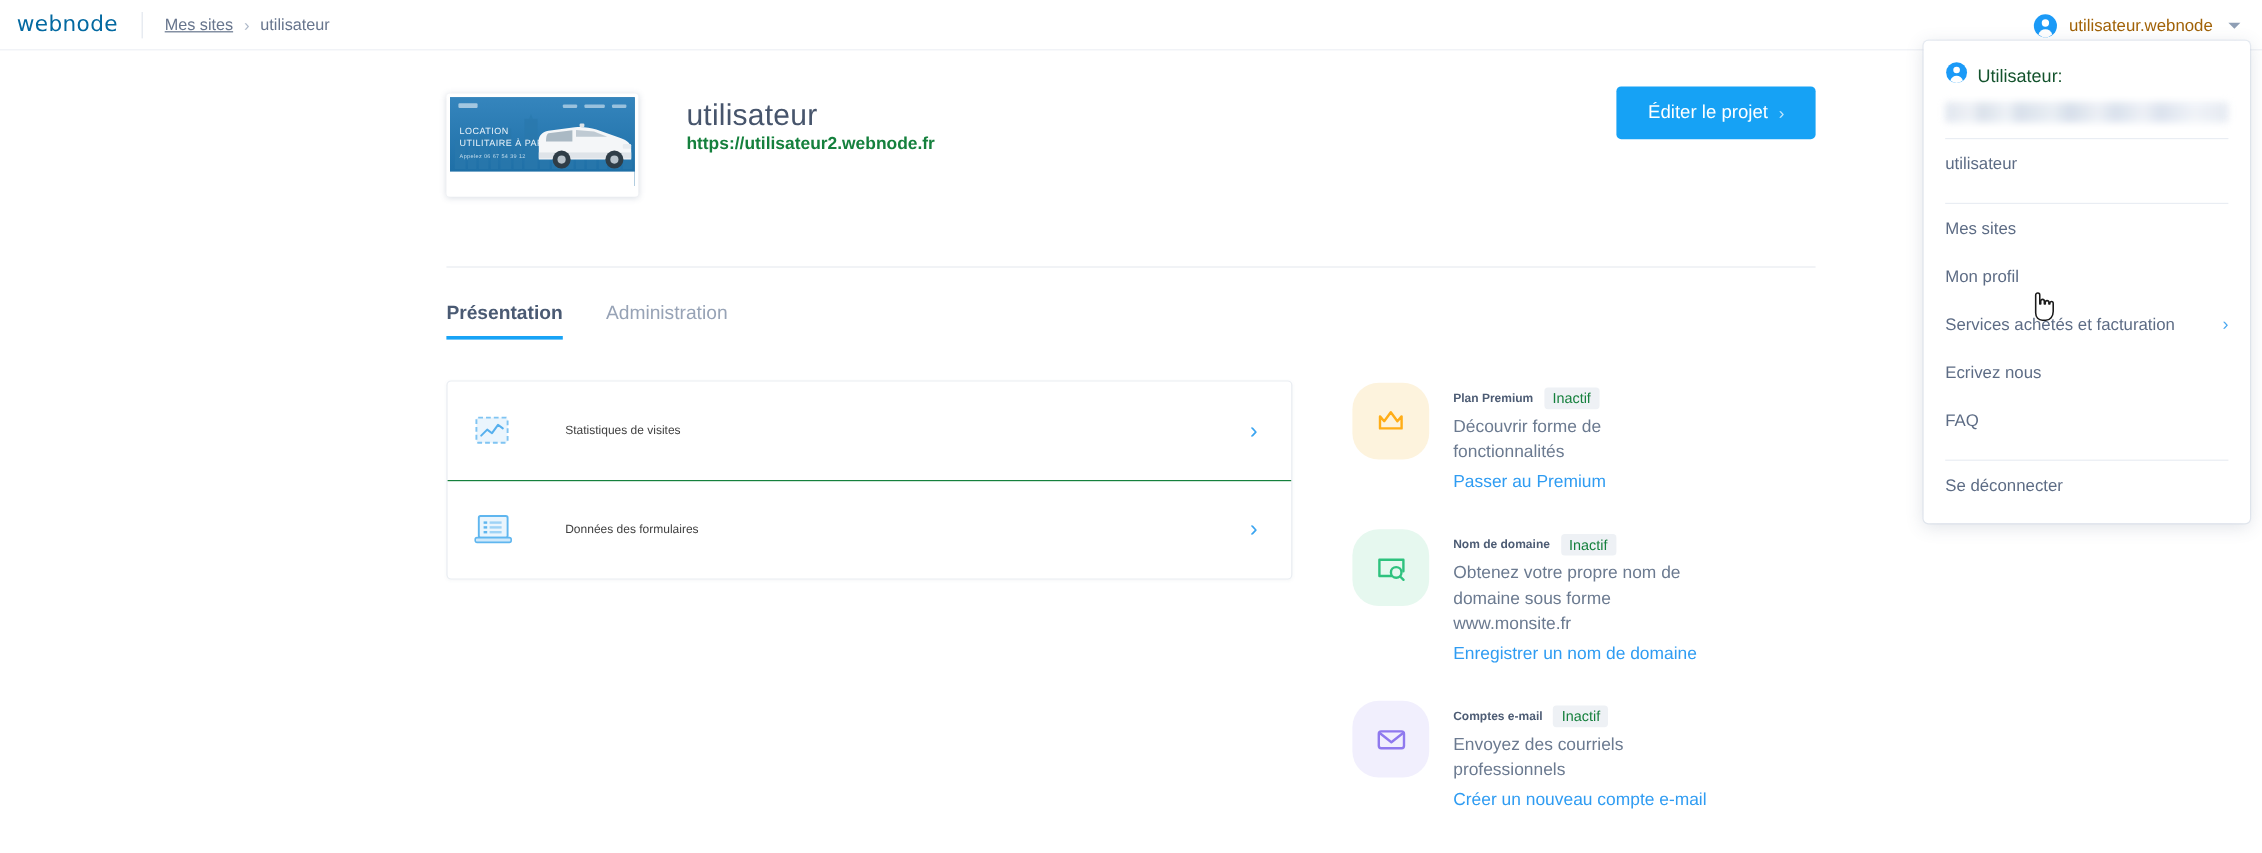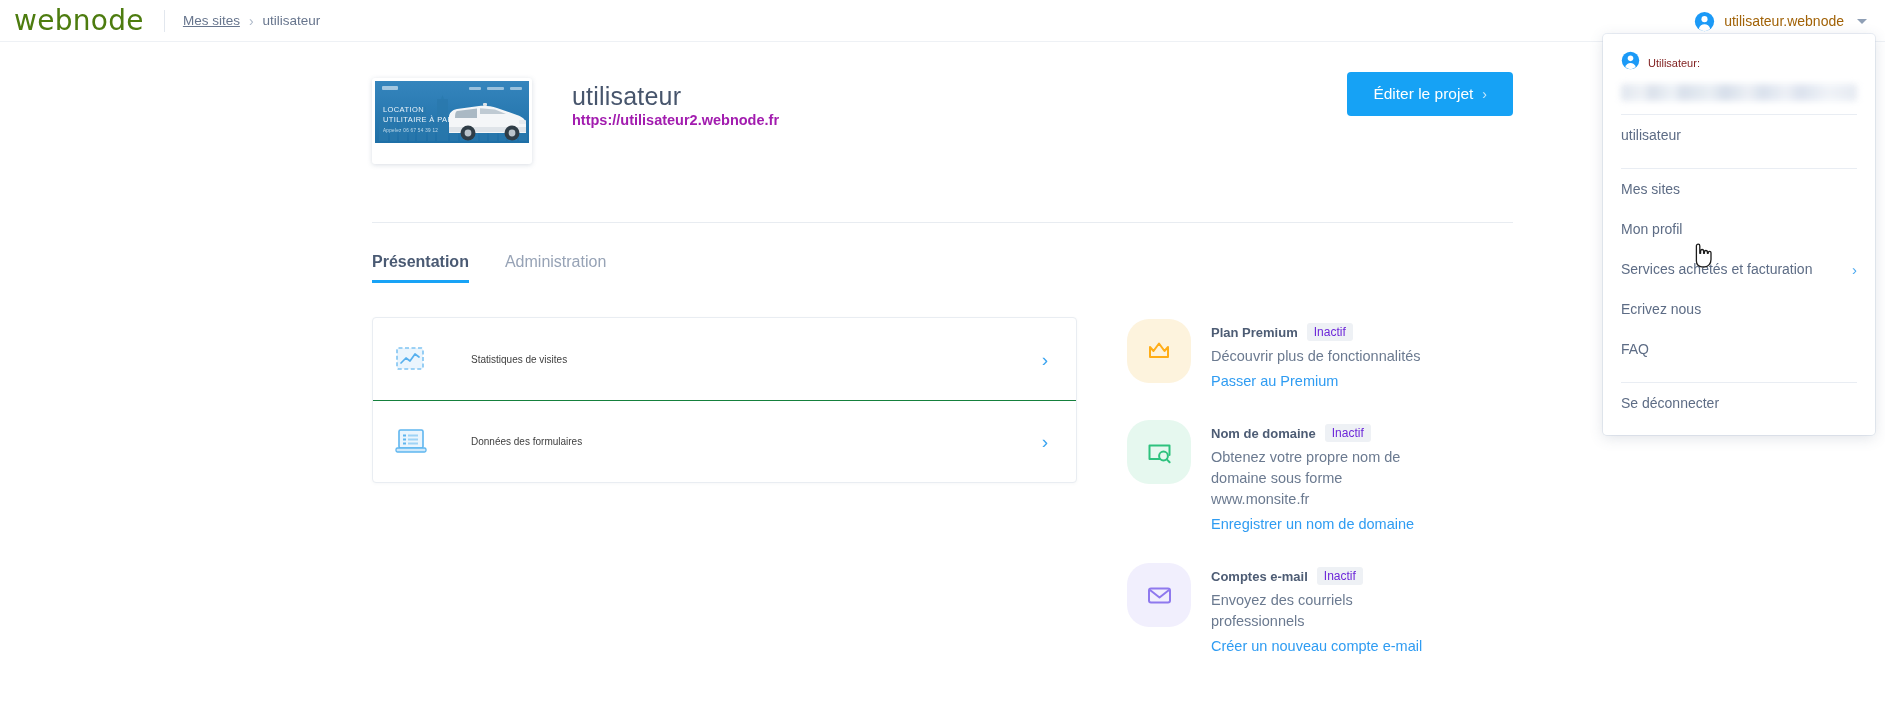--- a/index.html
+++ b/index.html
@@ -14,23 +14,23 @@
   .topbar {
     position: absolute; top: 0; left: 0;
     width: 1885px; height: 42px;
     display: flex; align-items: center;
     background: #ffffff;
     border-bottom: 1px solid #eef1f5;
     z-index: 5;
   }
   .logo {
     margin-left: 14px;
-    font-size: 28px;
+    font-size: 18px;
     letter-spacing: .3px;
-    color: #4d7c0f;
+    color: #0369a1;
     font-weight: 400;
     font-family: "DejaVu Sans", sans-serif;
   }
   .topdiv {
     width: 1px; height: 22px; background: #e2e7ee;
     margin: 0 18px 0 20px;
   }
   .crumbs { display: flex; align-items: center; gap: 9px; font-size: 13.5px; }
   .crumb-link { color: #67758d; text-decoration: underline; cursor: pointer; }
   .crumb-sep { color: #aeb9c9; font-size: 14px; }
@@ -60,21 +60,21 @@
     border-radius: 4px;
     box-shadow: 0 3px 14px rgba(70,90,120,.17), 0 0 0 1px rgba(200,212,228,.35);
     z-index: 20;
     padding: 14px 0 12px 0;
   }
   .dd-userhead {
     display: flex; align-items: center; gap: 8px;
     padding: 3px 18px 0 18px;
   }
   .dd-userhead .av { width: 19px; height: 19px; }
-  .dd-user-label { font-size: 11px; color: #7f1d1d; }
+  .dd-user-label { font-size: 15px; color: #14532d; }
   .dd-email {
     margin: 10px 18px 0 18px;
     height: 17px;
     border-radius: 2px;
     background: linear-gradient(90deg,
        #dfe5ee 0%, #eef1f6 9%, #d9e0ea 13%, #eef2f7 22%,
        #d7dfea 26%, #e9eef4 38%, #d4dde9 44%, #eceff5 54%,
        #d8e0ec 60%, #edf0f6 70%, #dae1ed 76%, #f0f3f8 88%, #e4e9f1 100%);
     filter: blur(3.2px);
     opacity: .95;
@@ -119,21 +119,21 @@
   .thumb-nav { position:absolute; top:6px; right:7px; display:flex; gap:6px;}
   .thumb-nav i { display:block; width:12px; height:3px; background:rgba(255,255,255,.5); border-radius:1px;}
   .thumb-nav i.w { width:17px; }
   .thumb-h1 { position:absolute; left:8px; top:24px; color:#eaf3fa; font-size:7.5px; line-height:9.5px; letter-spacing:.4px;}
   .thumb-sub { position:absolute; left:8px; top:47px; color:rgba(230,242,250,.8); font-size:4.6px; letter-spacing:.3px;}
   .thumb-base { position:absolute; left:0; right:0; bottom:0; height:12px; background:#fff;}
   .van { position:absolute; right:0px; bottom:10px; }
 
   .proj-info { margin-left: 40px; padding-top: 4px; }
   .proj-title { font-size: 25px; color: #47556c; font-weight: 400; letter-spacing:.2px; }
-  .proj-url { margin-top: 10px; font-size: 14.5px; color: #a21caf; font-weight: 700; text-decoration: none; cursor: pointer;}
+  .proj-url { margin-top: 10px; font-size: 14.5px; color: #15803d; font-weight: 700; text-decoration: none; cursor: pointer;}
   .edit-btn {
     position: absolute; right: 0; top: 30px;
     background: #16a2f5; color: #fff;
     border: none; border-radius: 4px;
     height: 44px; padding: 0 26px;
     font-size: 15.5px; cursor: pointer;
     display: flex; align-items: center; gap: 9px;
     font-family: inherit;
   }
   .edit-btn .ch { opacity: .75; font-size: 14px; }
@@ -167,23 +167,23 @@
   .card-row .arrow { color: #3aa4f0; font-size: 19px; line-height: 1; }
 
   .side { margin-left: 50px; width: 330px; padding-top: 2px; }
   .side-item { display: flex; margin-bottom: 30px; }
   .side-ico {
     width: 64px; height: 64px; border-radius: 22px;
     flex: none; display: flex; align-items: center; justify-content: center;
   }
   .side-body { margin-left: 20px; padding-top: 4px; }
   .side-head { display: flex; align-items: center; gap: 9px; }
-  .side-title { font-size: 13px; color: #4d5c74; font-weight: 700; }
+  .side-title { font-size: 10px; color: #4d5c74; font-weight: 700; }
   .badge {
-    background: #eef1f5; color: #6d28d9;
+    background: #eef1f5; color: #15803d;
     font-size: 12px; padding: 2px 7px; border-radius: 3px;
   }
   .side-desc { margin-top: 5px; font-size: 14.5px; color: #6b7a90; line-height: 21px; max-width: 215px;}
   .side-link { margin-top: 6px; font-size: 14.5px; color: #2f9cf2; cursor: pointer; display:inline-block; }
 </style>
 </head>
 <body>
 
 <div class="topbar">
   <div class="logo">webnode</div>
@@ -362,21 +362,21 @@
         <div class="side-ico" style="background:#fdf3dd">
           <svg width="26" height="26" viewBox="0 0 26 26">
             <path d="M4 9 L7.5 13 L13 5.5 L18.5 13 L22 9 L22 19 L4 19 Z" fill="none" stroke="#ffad17" stroke-width="2" stroke-linejoin="round"></path>
           </svg>
         </div>
         <div class="side-body">
           <div class="side-head">
             <span class="side-title">Plan Premium</span>
             <span class="badge">Inactif</span>
           </div>
-          <div class="side-desc">Découvrir plus de fonctionnalités</div>
+          <div class="side-desc">Découvrir forme de fonctionnalités</div>
           <span class="side-link">Passer au Premium</span>
         </div>
       </div>
 
       <div class="side-item">
         <div class="side-ico" style="background:#e6f8ef">
           <svg width="27" height="27" viewBox="0 0 27 27">
             <path d="M3.5 6.5 h20 v9.5 M3.5 6.5 v13.5 h10" fill="none" stroke="#2ec27e" stroke-width="2" stroke-linecap="round" stroke-linejoin="round"></path>
             <circle cx="17.5" cy="17" r="4.4" fill="none" stroke="#2ec27e" stroke-width="2"></circle>
             <line x1="20.8" y1="20.4" x2="23.6" y2="23.2" stroke="#2ec27e" stroke-width="2" stroke-linecap="round"></line>

